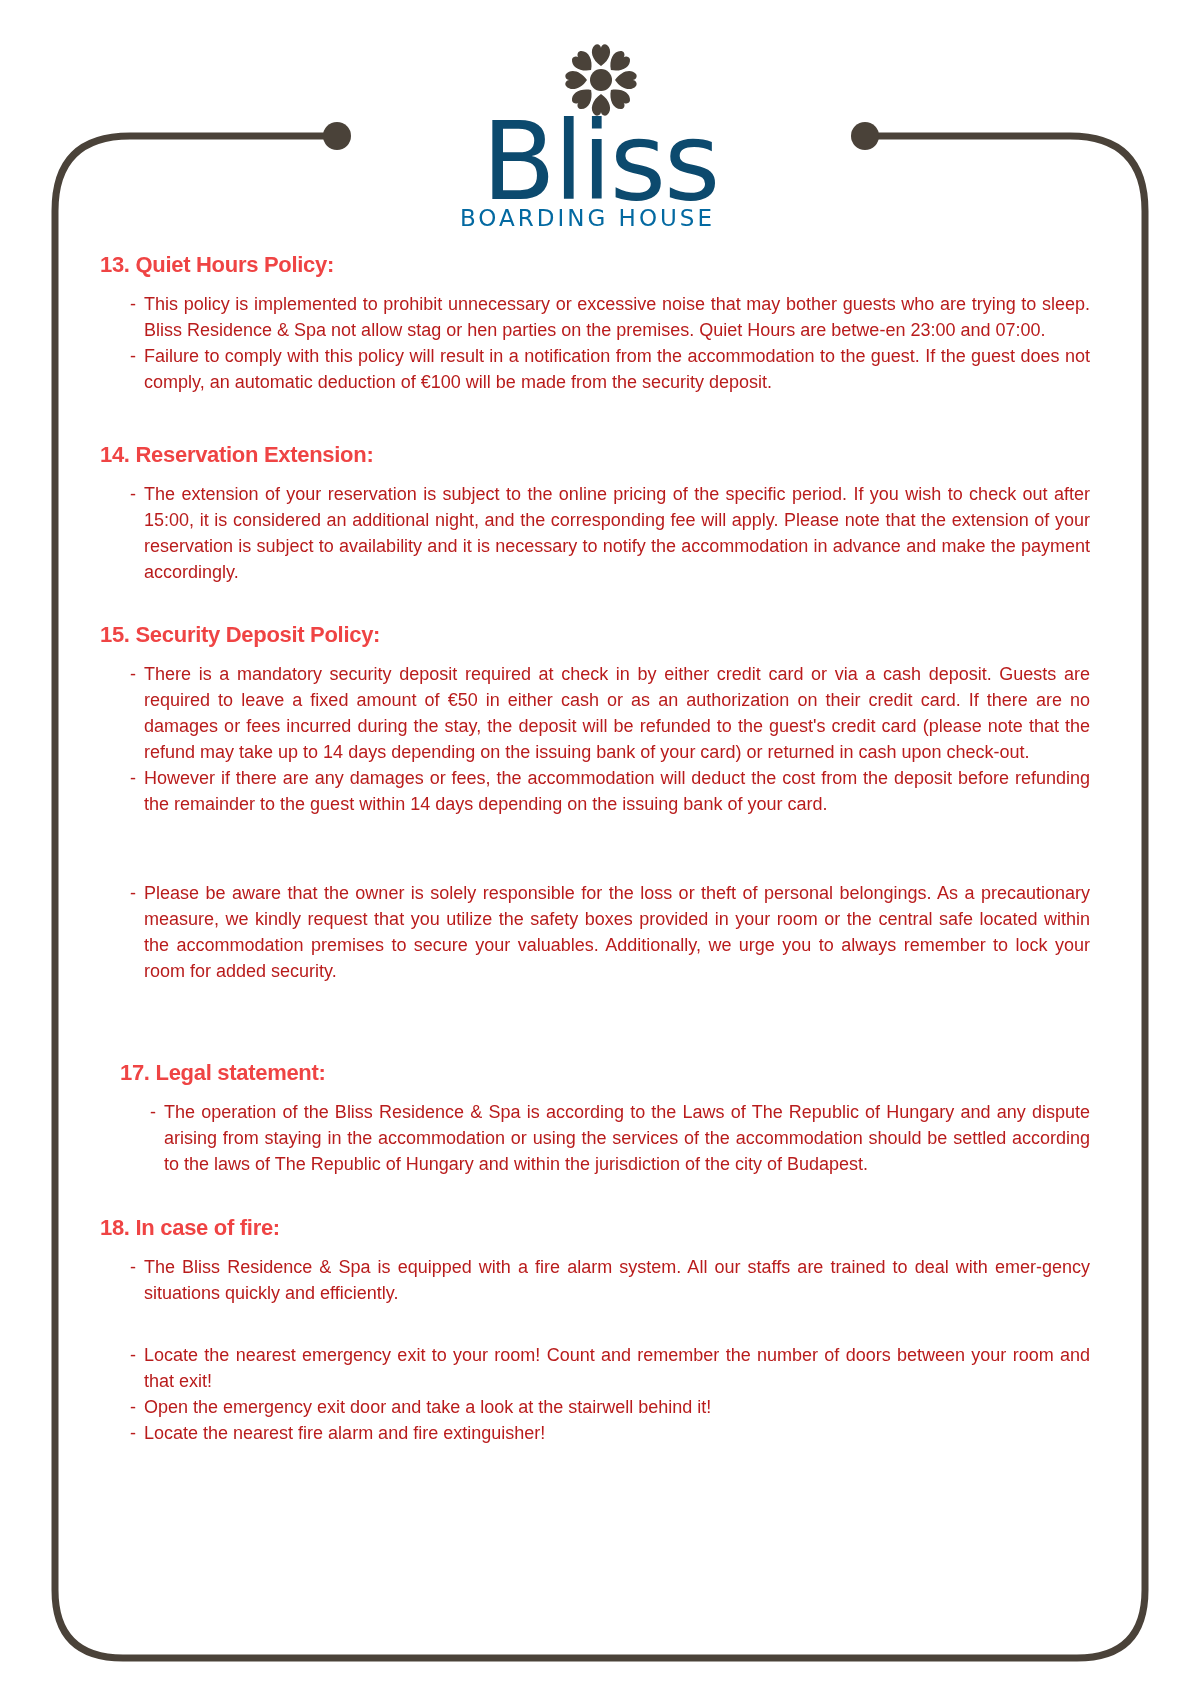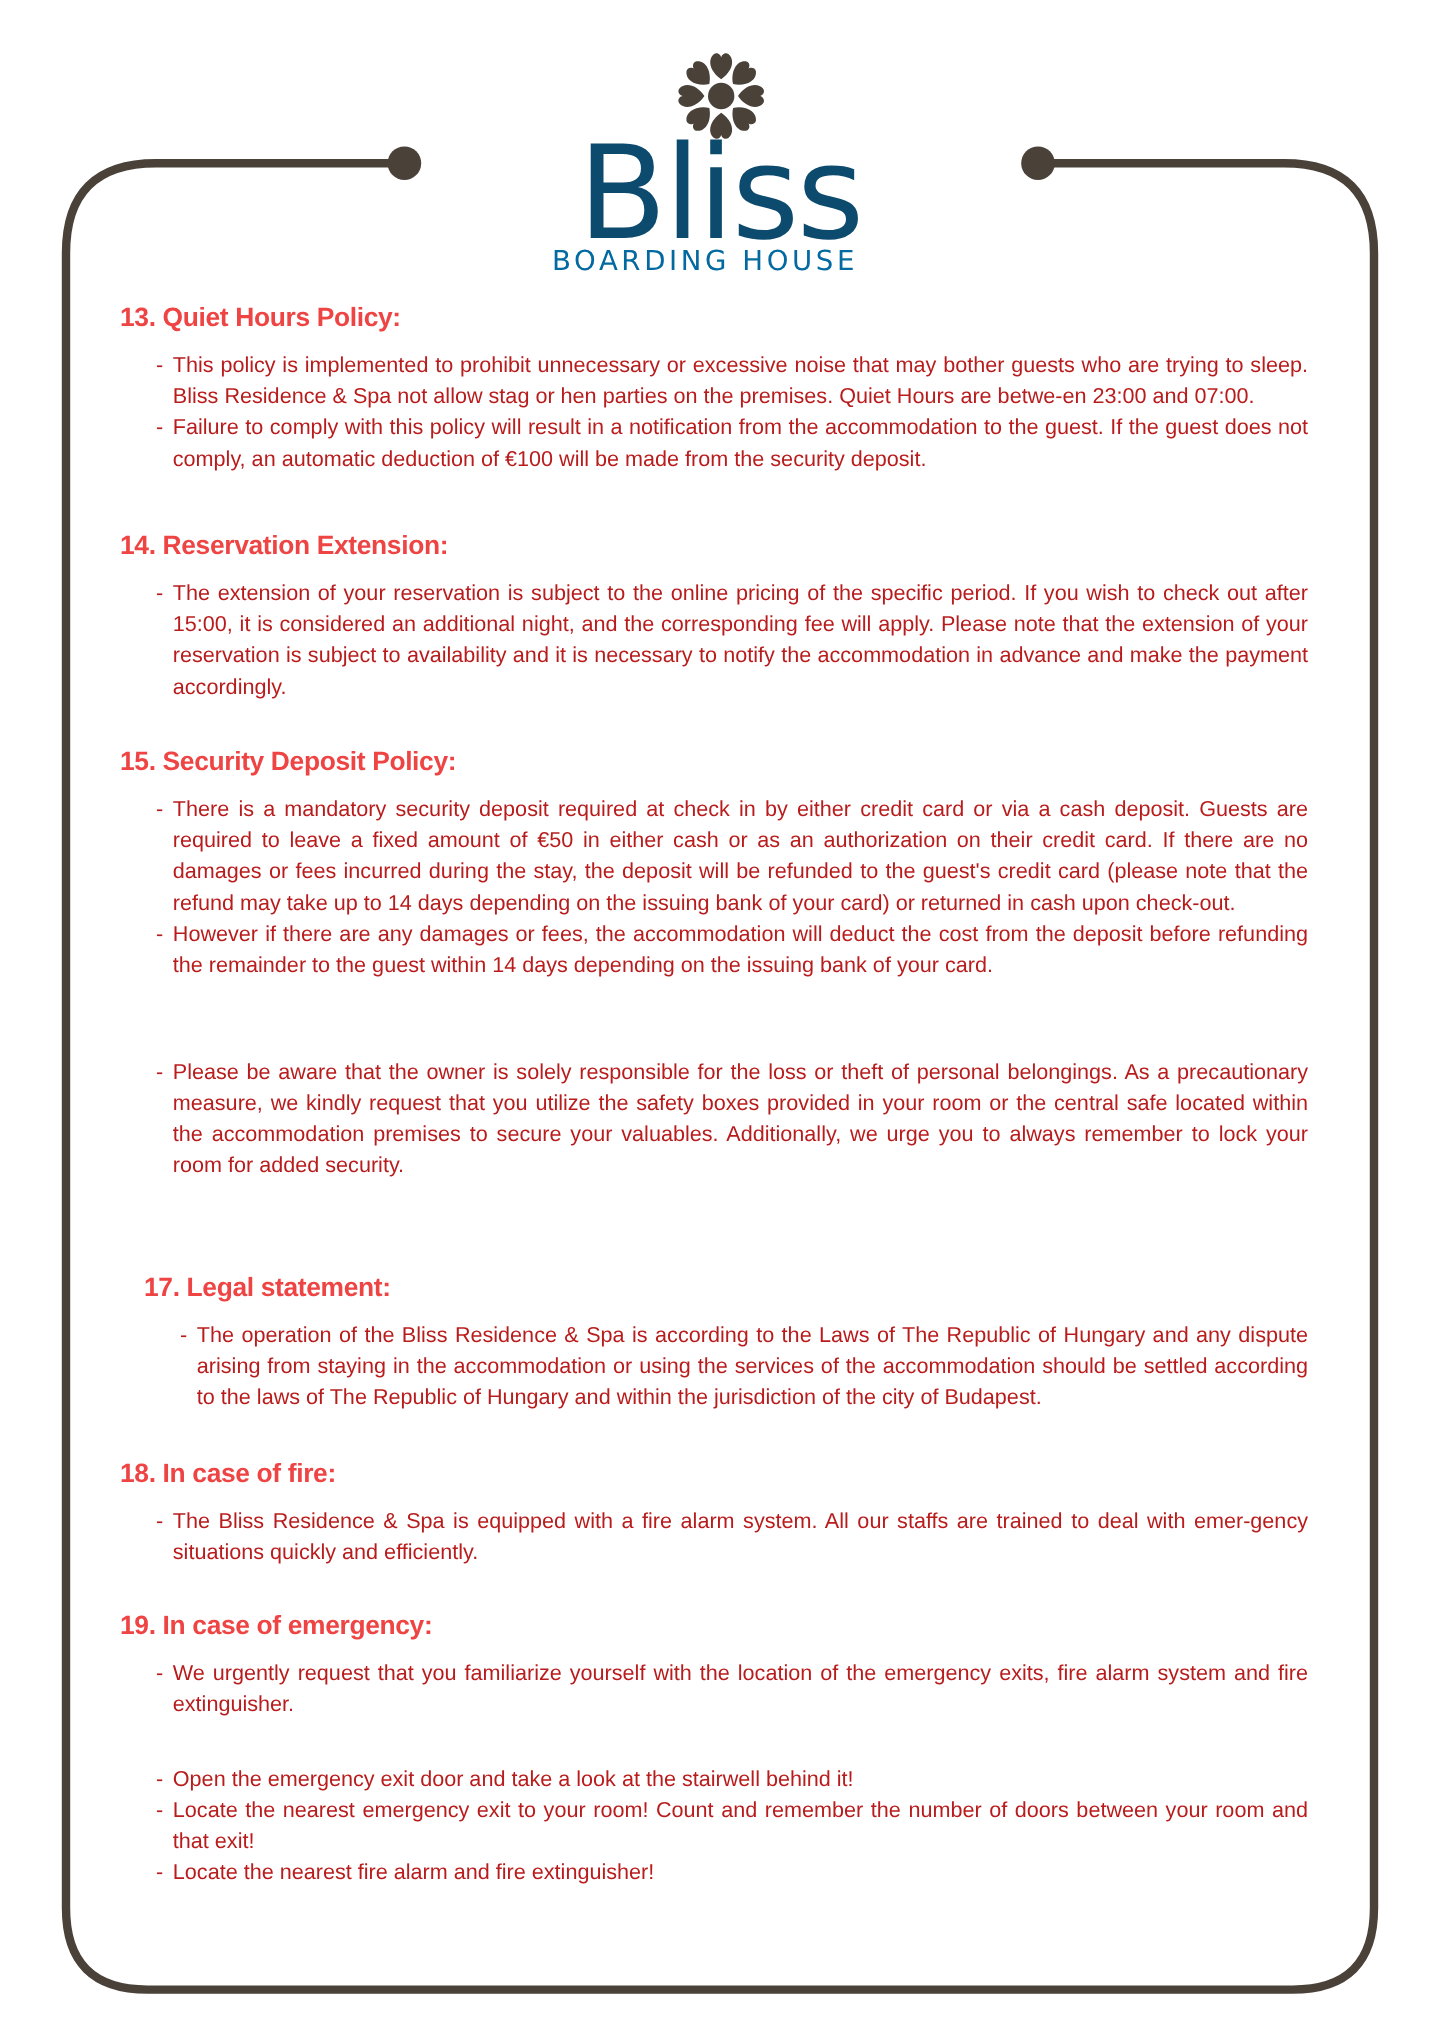--- a/index.html
+++ b/index.html
@@ -83,26 +83,20 @@
     <ul>
       <li>The operation of the Bliss Residence &amp; Spa is according to the Laws of The Republic of Hungary and any dispute arising from staying in the accommodation or using the services of the accommodation should be settled according to the laws of The Republic of Hungary and within the jurisdiction of the city of Budapest.</li>
     </ul>
   </div>
   <div class="section s18">
     <h2>18. In case of fire:</h2>
     <ul>
       <li>The Bliss Residence &amp; Spa is equipped with a fire alarm system. All our staffs are trained to deal with emer-gency situations quickly and efficiently.</li>
     </ul>
   </div>
-  <div class="section s19">
-    <h2>19. In case of emergency:</h2>
-    <ul>
-      <li>We urgently request that you familiarize yourself with the location of the emergency exits, fire alarm system and fire extinguisher.</li>
-    </ul>
-  </div>
   <div class="section s20">
     <ul>
+      <li>Locate the nearest emergency exit to your room! Count and remember the number of doors between your room and that exit!</li>
       <li>Open the emergency exit door and take a look at the stairwell behind it!</li>
-      <li>Locate the nearest emergency exit to your room! Count and remember the number of doors between your room and that exit!</li>
       <li>Locate the nearest fire alarm and fire extinguisher!</li>
     </ul>
   </div>
 </div>
 
 </body></html>

